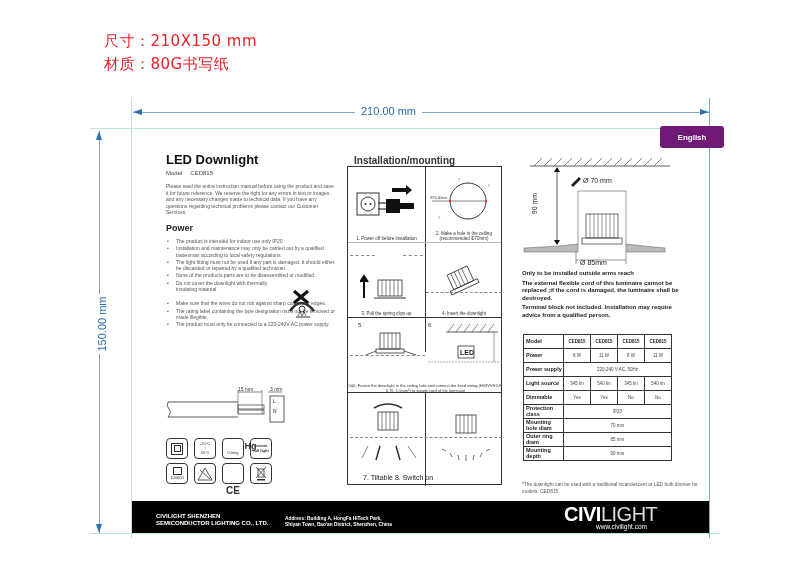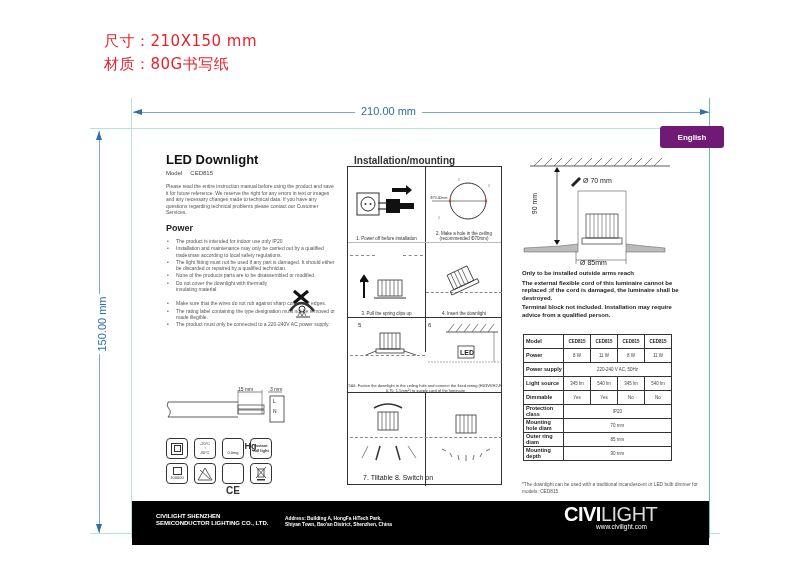--- a/index.html
+++ b/index.html
@@ -69,21 +69,21 @@
   .notes { position: absolute; left: 522px; top: 270px; width: 170px; }
   .notes p { font-size: 6px; font-weight: bold; color: #222; line-height: 7.5px; margin-bottom: 2px; }
 
   table.spec { position: absolute; left: 523px; top: 334px; width: 149px; border-collapse: collapse; }
   table.spec td { border: 1px solid #333; font-size: 4.5px; text-align: center; color: #444; height: 14px; padding: 0 1px; }
   table.spec td.hd { font-size: 5.5px; font-weight: bold; text-align: left; color: #222; width: 40px; line-height: 5.5px; padding-left: 2px; }
   table.spec td.mdl { font-weight: bold; font-size: 4.5px; color: #222; }
   .footnote { position: absolute; left: 522px; top: 481px; width: 180px; font-size: 4.8px; line-height: 7px; color: #555; }
 
   
-  .footer { position: absolute; left: 132px; top: 501px; width: 577px; height: 44px; background: #000; }
+  .footer { position: absolute; left: 132px; top: 501px; width: 577px; height: 32px; background: #000; }
   .f-company { position: absolute; left: 24px; top: 12px; color: #fff; font-size: 6px; font-weight: bold; line-height: 7px; }
   .f-address { position: absolute; left: 153px; top: 15px; color: #fff; font-size: 4.8px; font-weight: bold; line-height: 6px; }
   .f-brand { position: absolute; left: 432px; top: 2px; color: #fff; font-size: 20px; font-weight: bold; letter-spacing: -0.5px; }
   .f-brand .thin { font-weight: normal; color: #ddd; }
   .f-web { position: absolute; left: 464px; top: 22px; color: #fff; font-size: 6.5px; }
 </style>
 </head>
 <body>
 
 <div class="spec-note l1">尺寸：210X150 mm</div>

